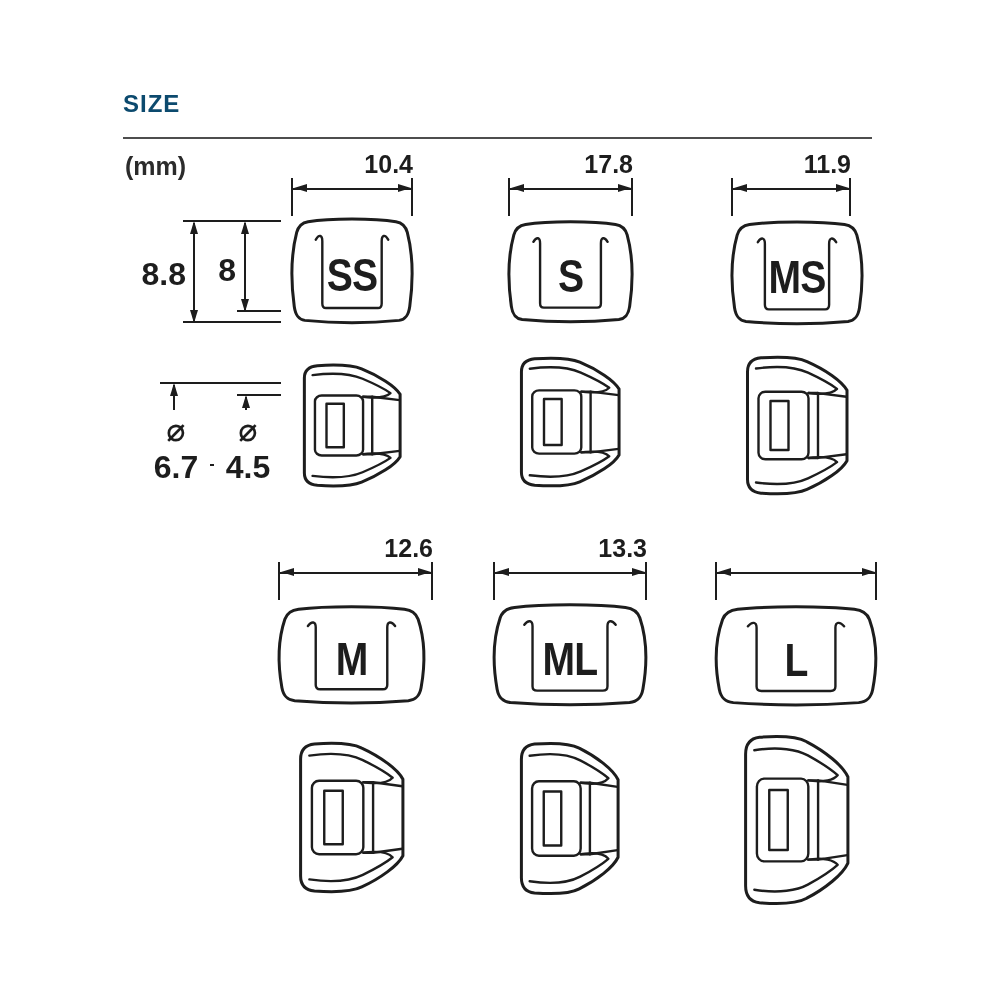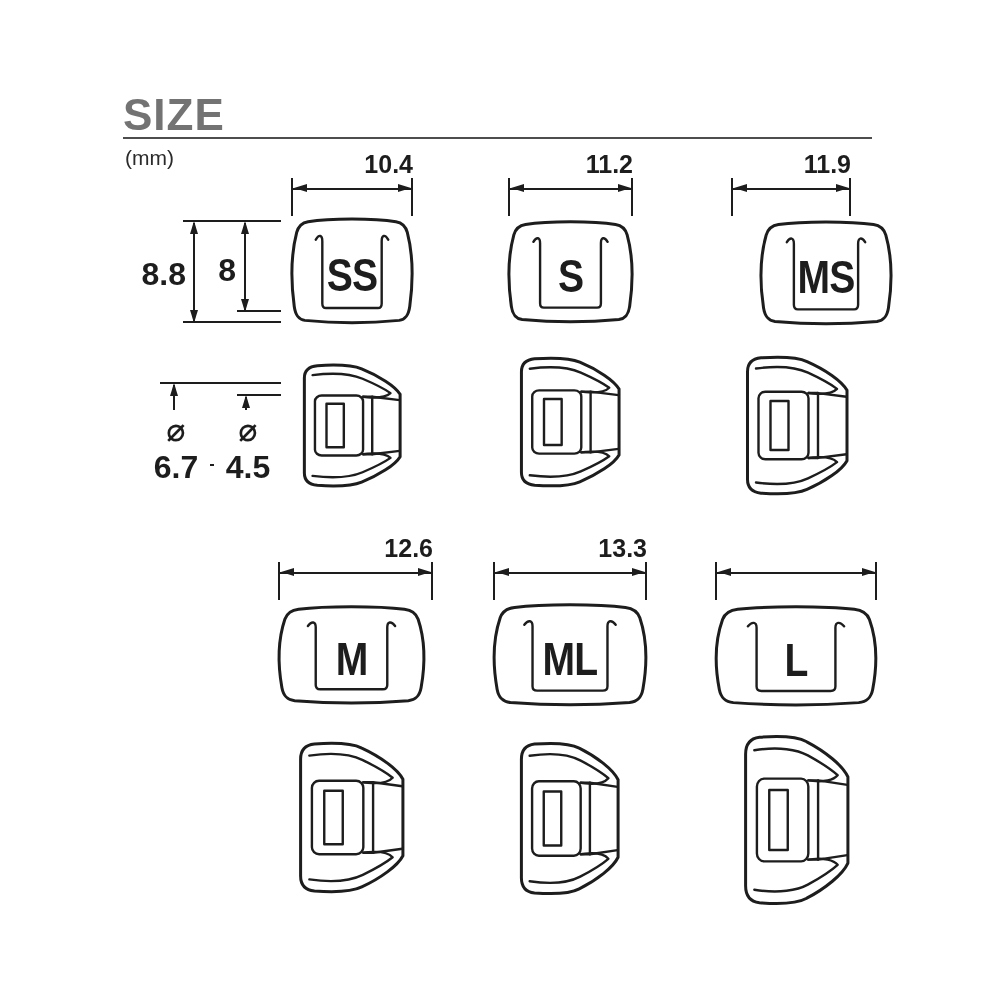--- a/index.html
+++ b/index.html
@@ -3,23 +3,23 @@
 <meta charset="utf-8">
 <style>
   :root{ --ink:#1d1d1d; --rule:#4d4d4d; }
   html,body{margin:0;padding:0;background:#fff;}
   .stage{
     position:relative; width:1000px; height:1000px; background:#ffffff;
     font-family:"Liberation Sans","DejaVu Sans",sans-serif; color:var(--ink);
     overflow:hidden;
   }
   
-  .title{position:absolute;left:123px;top:90px;font-size:44px;font-weight:600;letter-spacing:1px;color:#737373;}
+  .title{position:absolute;left:123px;top:90px;font-size:24px;font-weight:600;letter-spacing:1px;color:#0c4a6e;}
   .title-rule{position:absolute;left:123px;top:137px;width:749px;height:2.2px;background:var(--rule);}
-  .unit{position:absolute;left:125px;top:146px;font-size:21px;font-weight:400;color:#2b2b2b;}
+  .unit{position:absolute;left:125px;top:152px;font-size:25px;font-weight:700;color:#2b2b2b;}
 
   
   .fig{position:absolute;}
   .fig svg{position:absolute;left:0;top:0;width:100%;height:100%;overflow:visible;}
   .fig .o{fill:none;stroke:var(--ink);stroke-width:3;vector-effect:non-scaling-stroke;stroke-linecap:round;stroke-linejoin:round;}
   .fig .i{fill:none;stroke:var(--ink);stroke-width:2.4;vector-effect:non-scaling-stroke;stroke-linecap:round;stroke-linejoin:round;}
   .tiplabel{
     position:absolute;left:0;right:0;top:54%;
     transform:translateY(-50%) scaleX(.85);
     text-align:center;font-size:46px;font-weight:600;letter-spacing:-1px;color:var(--ink);
@@ -58,21 +58,21 @@
 
   <div class="hdim" style="left:291px;top:178px;width:122px;">
     <div class="hlabel">10.4</div>
     <div class="tick tl"></div>
       <div class="tick tr"></div>
       <div class="hline"></div>
       <div class="al"></div>
       <div class="ar2"></div>
   </div>
   <div class="hdim" style="left:508px;top:178px;width:125px;">
-    <div class="hlabel">11.2</div>
+    <div class="hlabel">17.8</div>
     <div class="tick tl"></div>
       <div class="tick tr"></div>
       <div class="hline"></div>
       <div class="al"></div>
       <div class="ar2"></div>
   </div>
   <div class="hdim" style="left:731px;top:178px;width:120px;">
     <div class="hlabel">11.9</div>
     <div class="tick tl"></div>
       <div class="tick tr"></div>
@@ -105,21 +105,21 @@
     </svg>
     <div class="tiplabel">SS</div>
   </div>
   <div class="fig" style="left:508px;top:219px;width:125px;height:105px;">
     <svg viewBox="0 0 150 106" preserveAspectRatio="none">
       <path class="o" d="M 21 5.5 C 48 2 102 2 129 5.5 C 137 6.5 141 10 143 16 C 149.5 36 150.5 62 146 88 C 144.5 96.5 141 100.5 133 101.5 C 96 104.5 54 104.5 17 101.5 C 9 100.5 5.5 96.5 4 88 C -0.5 62 0.5 36 7 16 C 9 10 13 6.5 21 5.5 Z"></path>
       <path class="i" d="M 30.5 23 C 34.5 17.5 38.5 18.5 38.5 24.5 L 38.5 85 C 38.5 88 40 89.5 43 89.5 L 107 89.5 C 110 89.5 111.5 88 111.5 85 L 111.5 24.5 C 111.5 18.5 115.5 17.5 119.5 23"></path>
     </svg>
     <div class="tiplabel">S</div>
   </div>
-  <div class="fig" style="left:731px;top:219px;width:132px;height:107px;margin-left:29px;">
+  <div class="fig" style="left:731px;top:219px;width:132px;height:107px;">
     <svg viewBox="0 0 150 106" preserveAspectRatio="none">
       <path class="o" d="M 21 5.5 C 48 2 102 2 129 5.5 C 137 6.5 141 10 143 16 C 149.5 36 150.5 62 146 88 C 144.5 96.5 141 100.5 133 101.5 C 96 104.5 54 104.5 17 101.5 C 9 100.5 5.5 96.5 4 88 C -0.5 62 0.5 36 7 16 C 9 10 13 6.5 21 5.5 Z"></path>
       <path class="i" d="M 30.5 23 C 34.5 17.5 38.5 18.5 38.5 24.5 L 38.5 85 C 38.5 88 40 89.5 43 89.5 L 107 89.5 C 110 89.5 111.5 88 111.5 85 L 111.5 24.5 C 111.5 18.5 115.5 17.5 119.5 23"></path>
     </svg>
     <div class="tiplabel">MS</div>
   </div>
 
   <div class="ext" style="left:160px;top:382px;width:121px;"></div>
   <div class="ext" style="left:160px;top:464px;width:121px;"></div>
   <div class="ext" style="left:237px;top:394px;width:44px;"></div>

